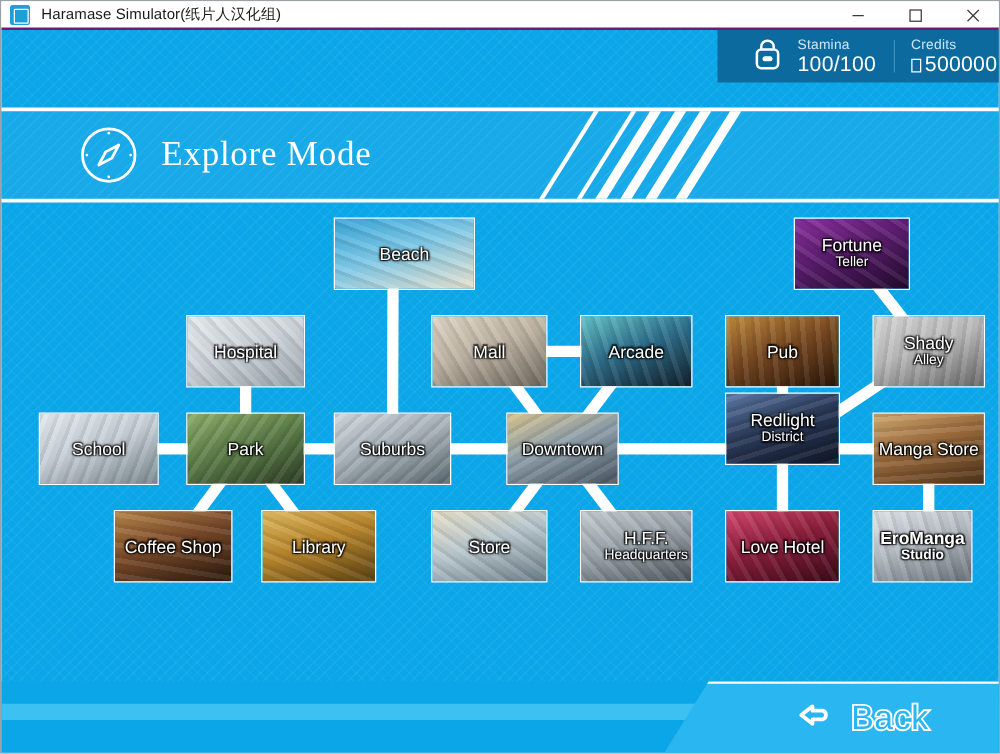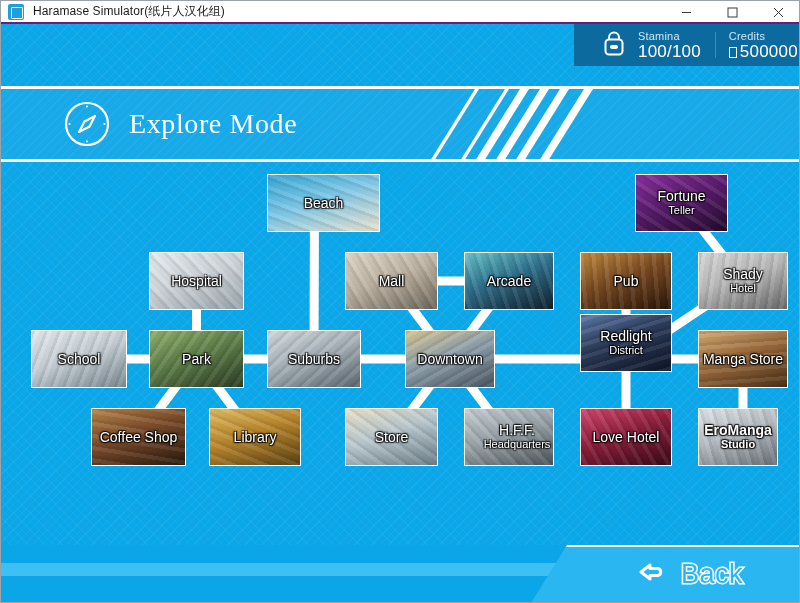--- a/index.html
+++ b/index.html
@@ -380,21 +380,21 @@
             <div class="nlabel">Arcade</div>
           </div>
           <div class="node" style="left: 579px; top: 90px; width: 92px; height: 58px;">
             <div class="thumb" style="background: linear-gradient(160deg, rgb(192, 138, 60) 0%, rgb(122, 74, 34) 45%, rgb(42, 22, 8) 100%);"></div>
             <div class="thumb" style="background: repeating-linear-gradient(85deg, rgba(0, 0, 0, 0.16) 0px, rgba(0, 0, 0, 0.16) 3px, rgba(255, 255, 255, 0.13) 3px, rgba(255, 255, 255, 0.13) 7px, rgba(0, 0, 0, 0.05) 7px, rgba(0, 0, 0, 0.05) 12px); opacity: 0.55;"></div>
             <div class="nlabel">Pub</div>
           </div>
           <div class="node" style="left: 697px; top: 90px; width: 90px; height: 58px;">
             <div class="thumb" style="background: linear-gradient(160deg, rgb(214, 214, 214) 0%, rgb(185, 185, 185) 45%, rgb(106, 106, 106) 100%);"></div>
             <div class="thumb" style="background: repeating-linear-gradient(98deg, rgba(0, 0, 0, 0.16) 0px, rgba(0, 0, 0, 0.16) 3px, rgba(255, 255, 255, 0.13) 3px, rgba(255, 255, 255, 0.13) 7px, rgba(0, 0, 0, 0.05) 7px, rgba(0, 0, 0, 0.05) 12px); opacity: 0.55;"></div>
-            <div class="nlabel">Shady<span class="sub">Hotel</span></div>
+            <div class="nlabel">Shady<span class="sub">Alley</span></div>
           </div>
           <div class="node" style="left: 30px; top: 168px; width: 96px; height: 58px;">
             <div class="thumb" style="background: linear-gradient(160deg, rgb(226, 232, 236) 0%, rgb(199, 207, 214) 45%, rgb(125, 138, 146) 100%);"></div>
             <div class="thumb" style="background: repeating-linear-gradient(111deg, rgba(0, 0, 0, 0.16) 0px, rgba(0, 0, 0, 0.16) 3px, rgba(255, 255, 255, 0.13) 3px, rgba(255, 255, 255, 0.13) 7px, rgba(0, 0, 0, 0.05) 7px, rgba(0, 0, 0, 0.05) 12px); opacity: 0.55;"></div>
             <div class="nlabel">School</div>
           </div>
           <div class="node" style="left: 148px; top: 168px; width: 95px; height: 58px;">
             <div class="thumb" style="background: linear-gradient(160deg, rgb(143, 174, 107) 0%, rgb(94, 127, 74) 45%, rgb(46, 63, 38) 100%);"></div>
             <div class="thumb" style="background: repeating-linear-gradient(124deg, rgba(0, 0, 0, 0.16) 0px, rgba(0, 0, 0, 0.16) 3px, rgba(255, 255, 255, 0.13) 3px, rgba(255, 255, 255, 0.13) 7px, rgba(0, 0, 0, 0.05) 7px, rgba(0, 0, 0, 0.05) 12px); opacity: 0.55;"></div>
             <div class="nlabel">Park</div>

